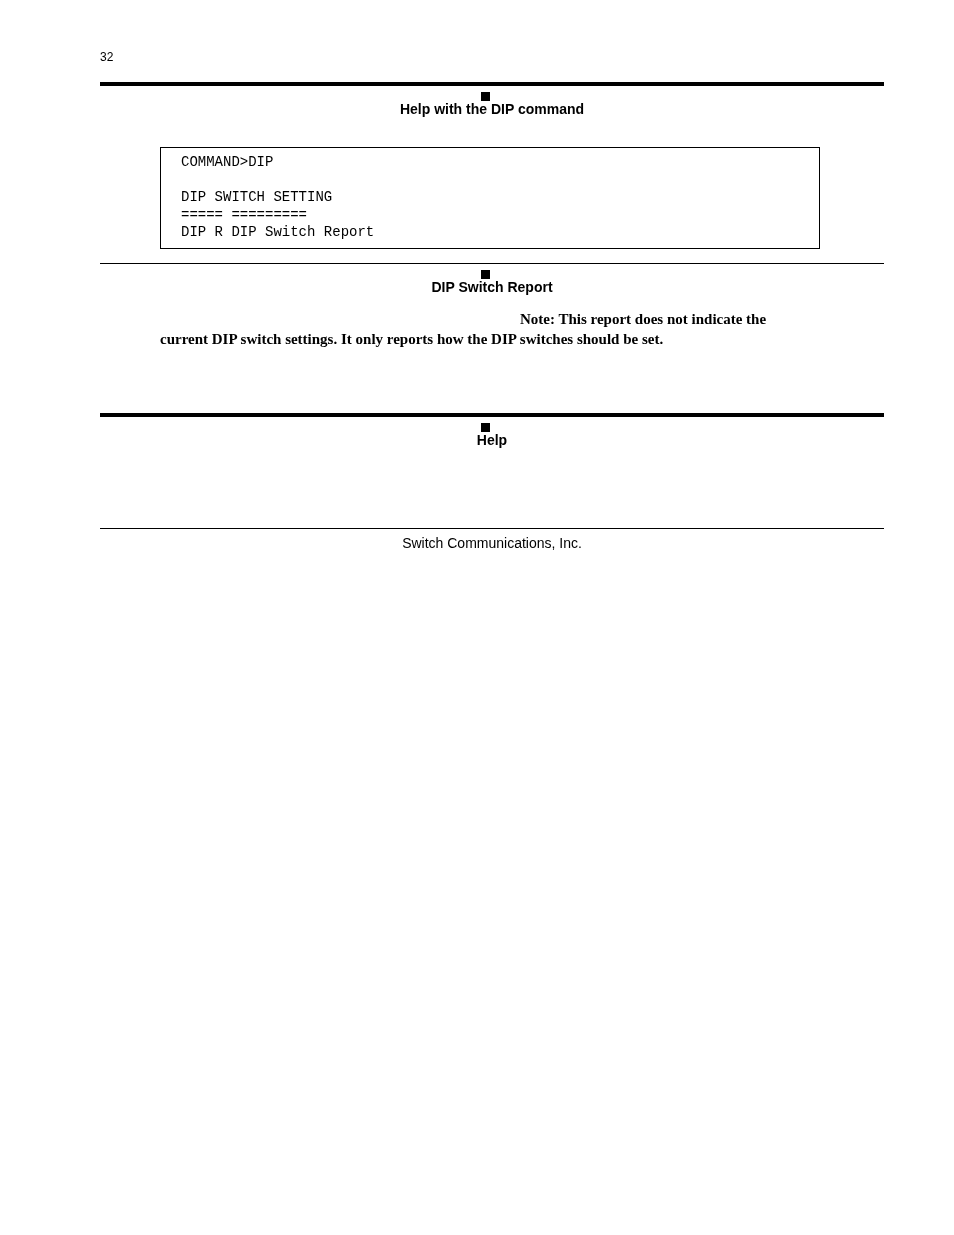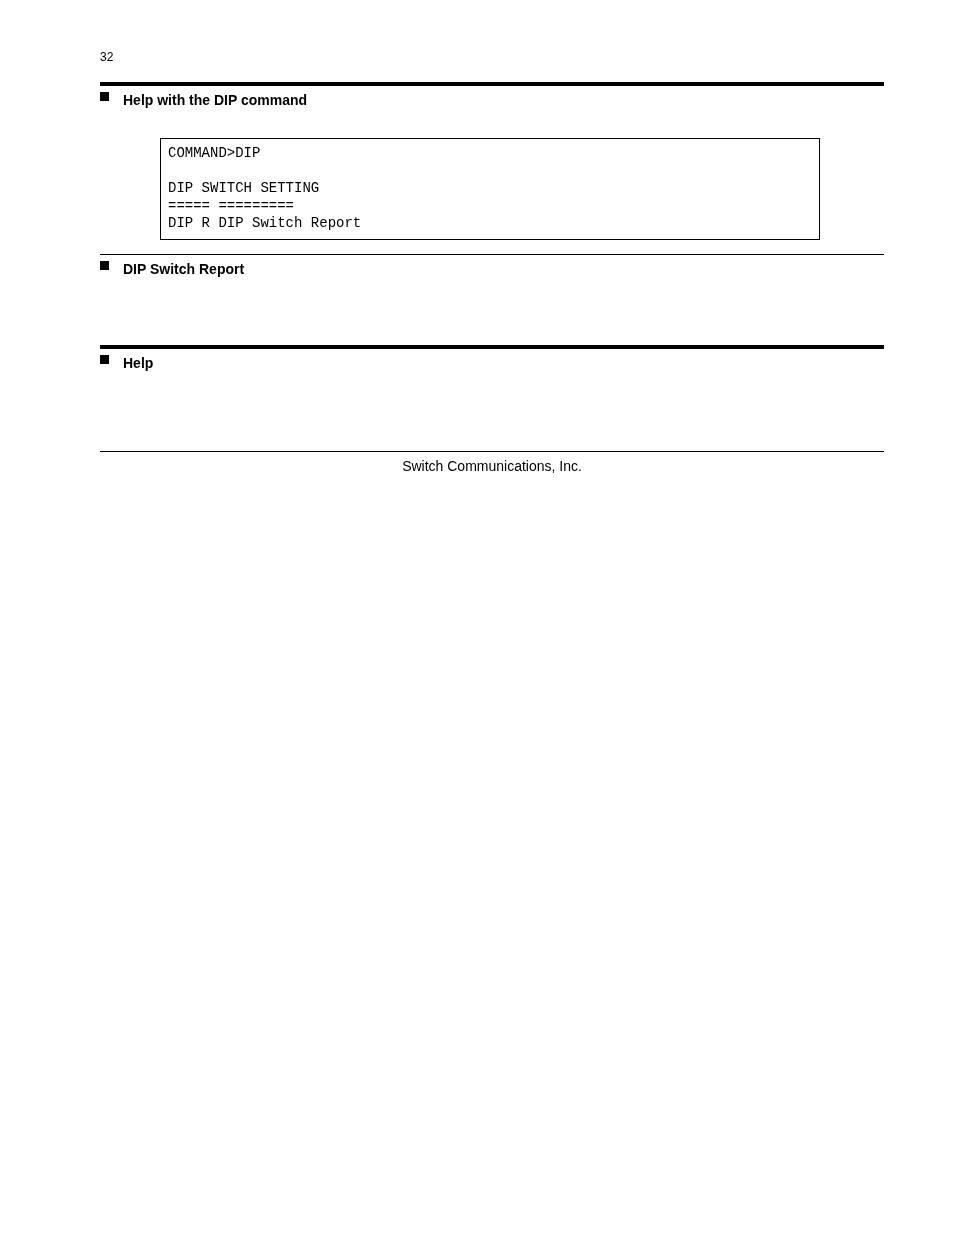--- a/index.html
+++ b/index.html
@@ -32,39 +32,41 @@
     margin: 0;
   }
   .section-heading {
     font-family: Arial, Helvetica, sans-serif;
     font-weight: bold;
     font-size: 20px;
     margin: 6px 0 4px 0;
   }
   .sub-heading-row {
     display: flex;
+    align-items: center;
     font-family: Arial, Helvetica, sans-serif;
     font-weight: bold;
     font-size: 14px;
     margin: 6px 0 4px 0;
+    flex-direction: column;
   }
   .bullet-sq {
     display: inline-block;
     width: 9px;
     height: 9px;
     background: #000;
     margin-right: 14px;
     flex-shrink: 0;
   }
   .code-block {
     font-family: "Courier New", Courier, monospace;
     font-size: 14px;
     white-space: pre;
     border: 1px solid #000;
-    padding: 6px 7px;
+    padding: 6px 20px;
     margin: 30px 0 14px 60px;
     width: 660px;
     box-sizing: border-box;
     line-height: 1.25;
   }
   .note-indent {
     margin: 14px 0 0 60px;
     font-family: "Times New Roman", Times, serif;
     font-size: 15px;
     line-height: 1.35;
@@ -107,20 +109,24 @@
 DIP SWITCH SETTING
 ===== =========
 DIP R DIP Switch Report</div>
 
   <hr class="thin-hr">
   <div class="sub-heading-row">
     <span class="bullet-sq"></span>
     <span>DIP Switch Report</span>
   </div>
 
+  <div class="note-indent">
+    <span class="note-first"><span class="note-bold">Note: This report does not indicate the</span></span><br>
+    <span class="note-bold">current DIP switch settings.  It only reports how the DIP switches should be set.</span>
+  </div>
 
 
   <div class="gap-med"></div>
 
   <hr class="thick-hr">
   <hr class="thin-hr">
 
   <div class="sub-heading-row">
     <span class="bullet-sq"></span>
     <span>Help</span>

